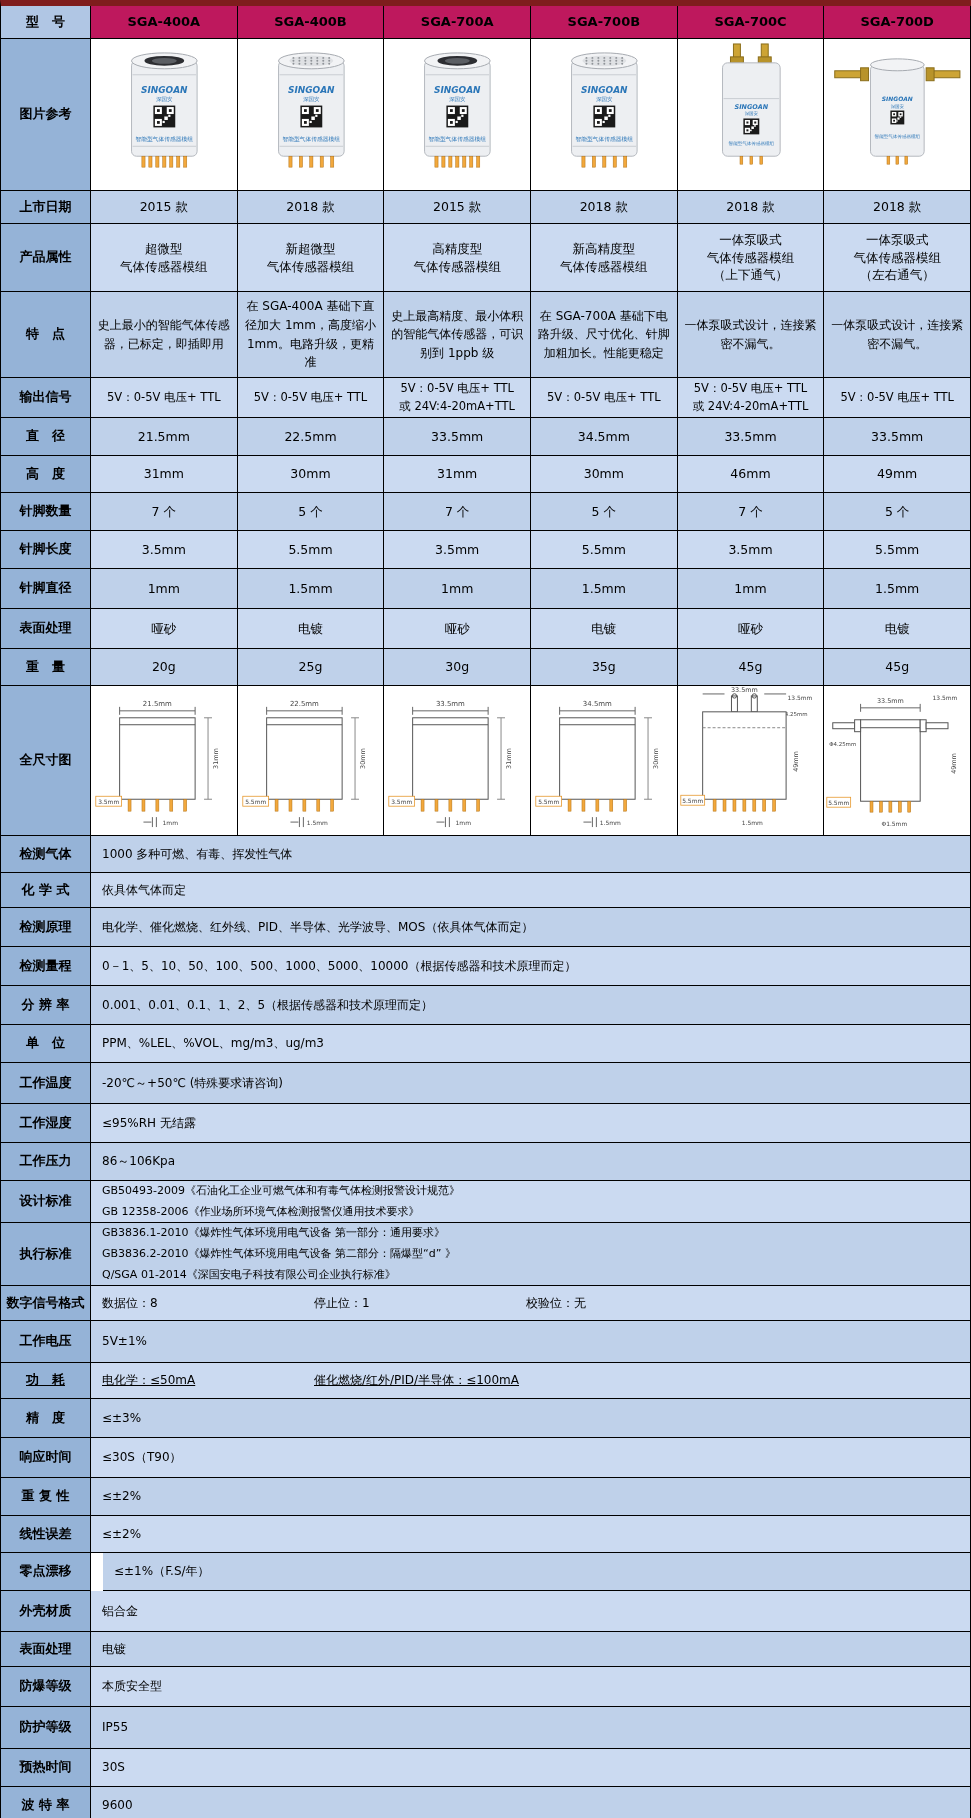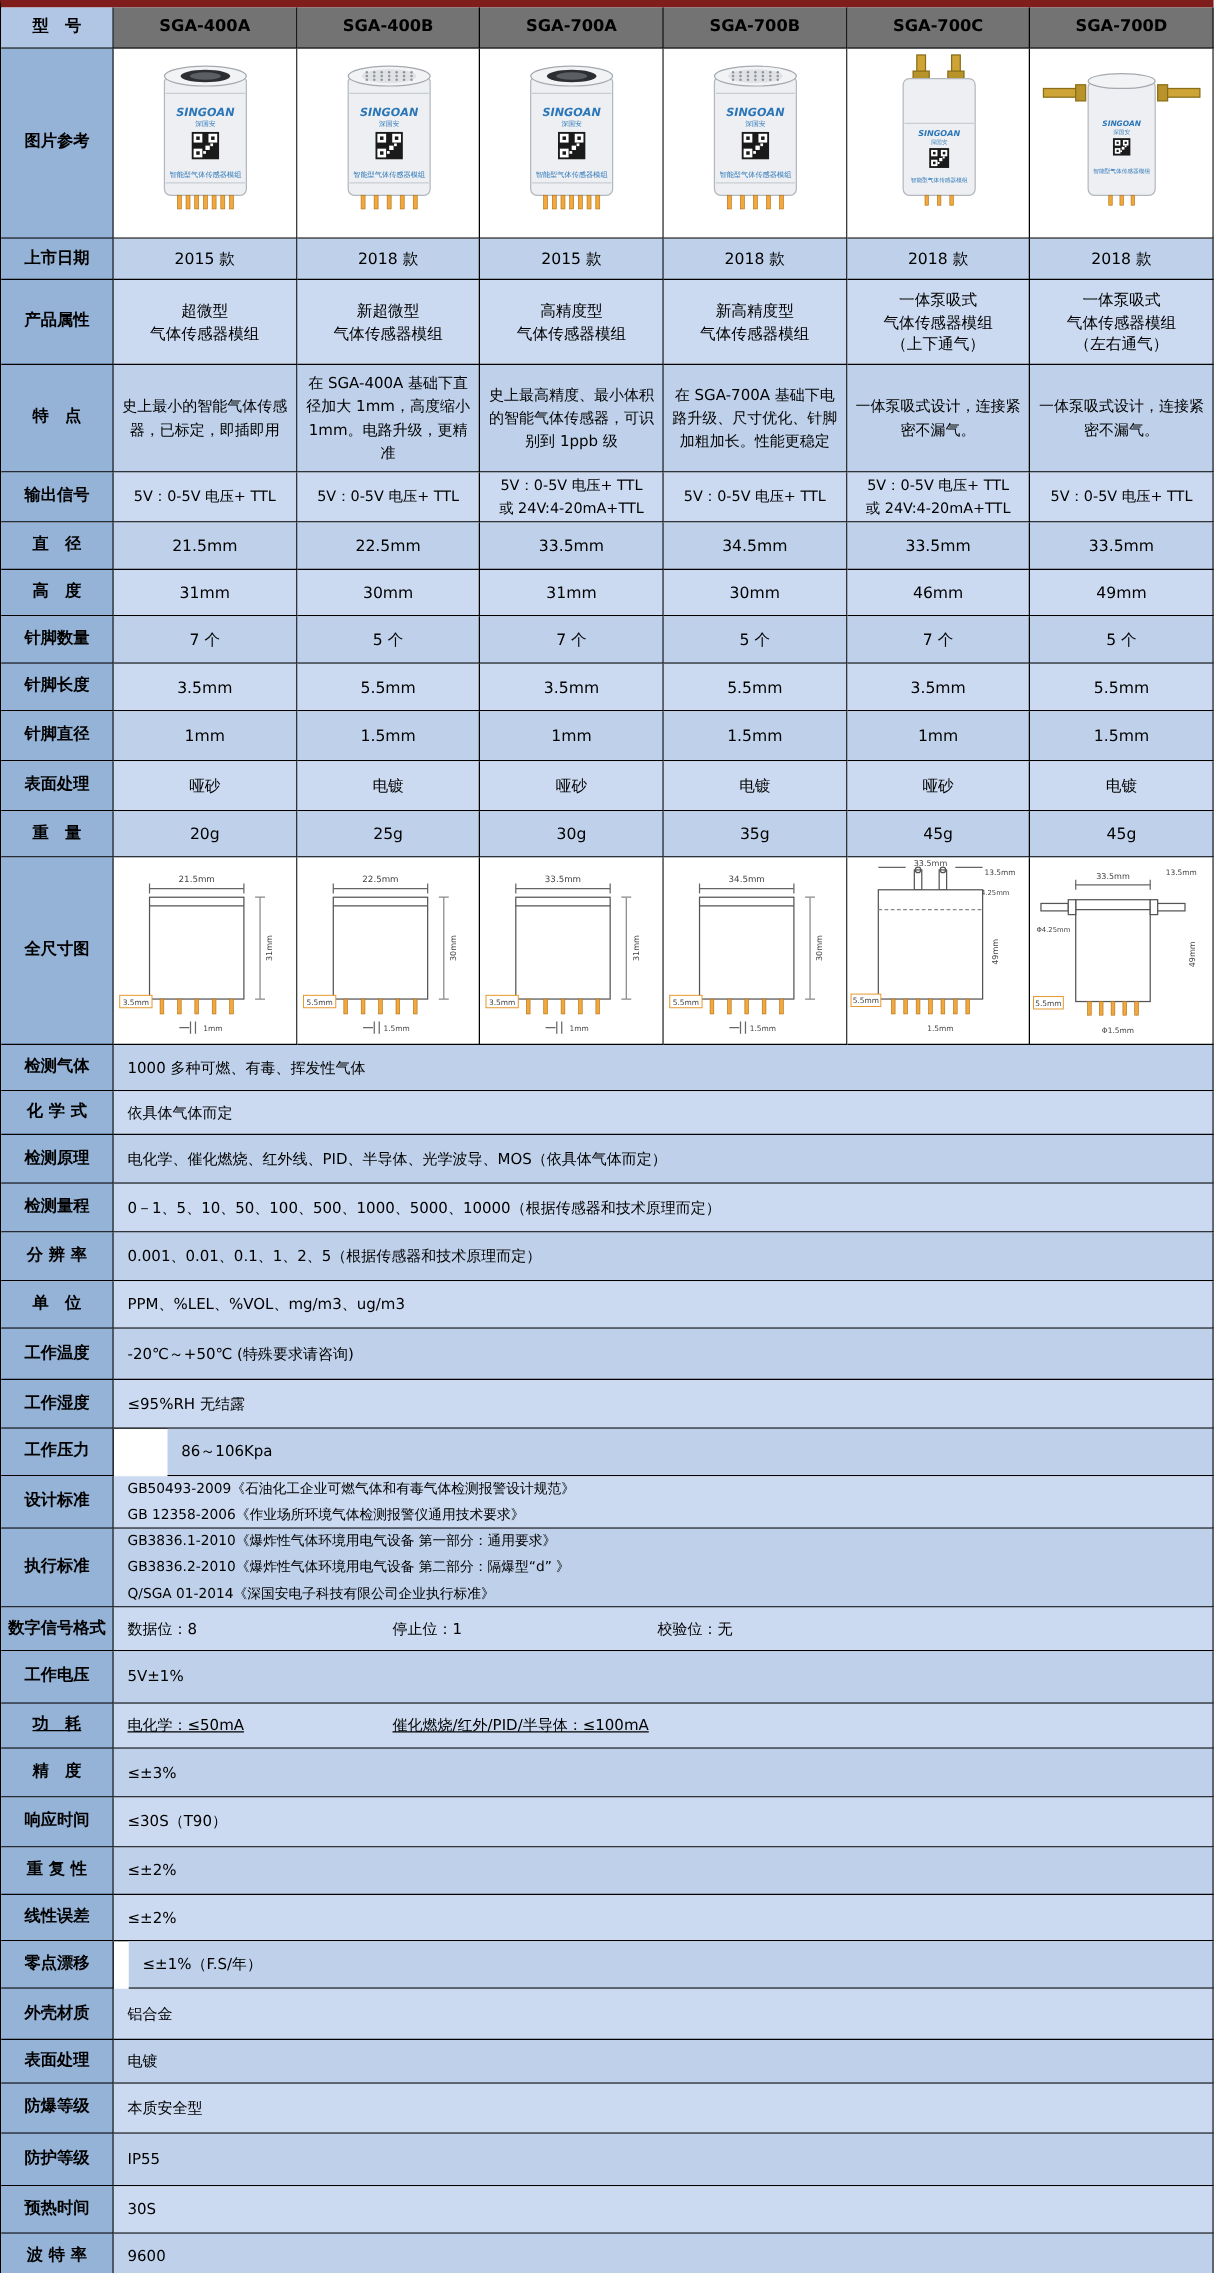--- a/index.html
+++ b/index.html
@@ -5,21 +5,21 @@
   html,body{margin:0;padding:0;background:#fff;}
   body{font-family:"DejaVu Sans","Liberation Sans",sans-serif;color:#000;}
   #spec-table{width:971px;border-top:6px solid #7f1d1d;border-left:1px solid #000;box-sizing:border-box;}
   .row{display:grid;grid-template-columns:90px repeat(6,1fr);}
   .row.full{grid-template-columns:90px 1fr;}
   .cell{border-right:1px solid #000;border-bottom:1px solid #000;box-sizing:border-box;
         display:flex;align-items:center;justify-content:center;text-align:center;
         overflow:hidden;white-space:pre-line;padding:1px 4px;font-size:12.5px;line-height:1.4;}
   .sb>.cell{background:#bfd1ea;}
   .sa>.cell{background:#cbdaf1;}
-  .header>.cell{background:#737373;font-weight:bold;font-size:13px;}
+  .header>.cell{background:#be185d;font-weight:bold;font-size:13px;}
   .cell.label{background:#95b3d7;font-weight:bold;font-size:13px;}
   .header>.cell.label{background:#b0c6e4;}
   .cell.white{background:#fff;padding:0;}
   .cell.feat{font-size:12px;line-height:1.55;padding:3px 6px;}
   .cell.osig{font-size:11.5px;line-height:1.5;}
   .cell.fval{justify-content:flex-start;text-align:left;padding:0 11px;font-size:12px;}
   .cell.linescell{flex-direction:column;align-items:flex-start;justify-content:space-between;
         font-size:11px;line-height:1.8;padding:0 11px;}
   .cell.partscell{justify-content:flex-start;padding:0 11px;font-size:12px;}
   .cell.partscell span{display:inline-block;min-width:212px;text-align:left;}
@@ -525,21 +525,21 @@
       <div class="cell fval">PPM、%LEL、%VOL、mg/m3、ug/m3</div>
     </div>
     <div class="row full sb" style="height: 41px;">
       <div class="cell label">工作温度</div>
       <div class="cell fval">-20℃～+50℃ (特殊要求请咨询)</div>
     </div>
     <div class="row full sa" style="height: 39px;">
       <div class="cell label">工作湿度</div>
       <div class="cell fval">≤95%RH 无结露</div>
     </div>
-    <div class="row full sb" style="height: 38px; gap: 43px;">
+    <div class="row full sb" style="height: 38px;">
       <div class="cell label">工作压力</div>
       <div class="cell fval">86～106Kpa</div>
     </div>
     <div class="row full sa" style="height: 42px;">
       <div class="cell label">设计标准</div>
       <div class="cell fval linescell"><div>GB50493-2009《石油化工企业可燃气体和有毒气体检测报警设计规范》</div><div>GB 12358-2006《作业场所环境气体检测报警仪通用技术要求》</div></div>
     </div>
     <div class="row full sb" style="height: 63px;">
       <div class="cell label">执行标准</div>
       <div class="cell fval linescell"><div>GB3836.1-2010《爆炸性气体环境用电气设备 第一部分：通用要求》</div><div>GB3836.2-2010《爆炸性气体环境用电气设备 第二部分：隔爆型“d”  》</div><div>Q/SGA 01-2014《深国安电子科技有限公司企业执行标准》</div></div>

